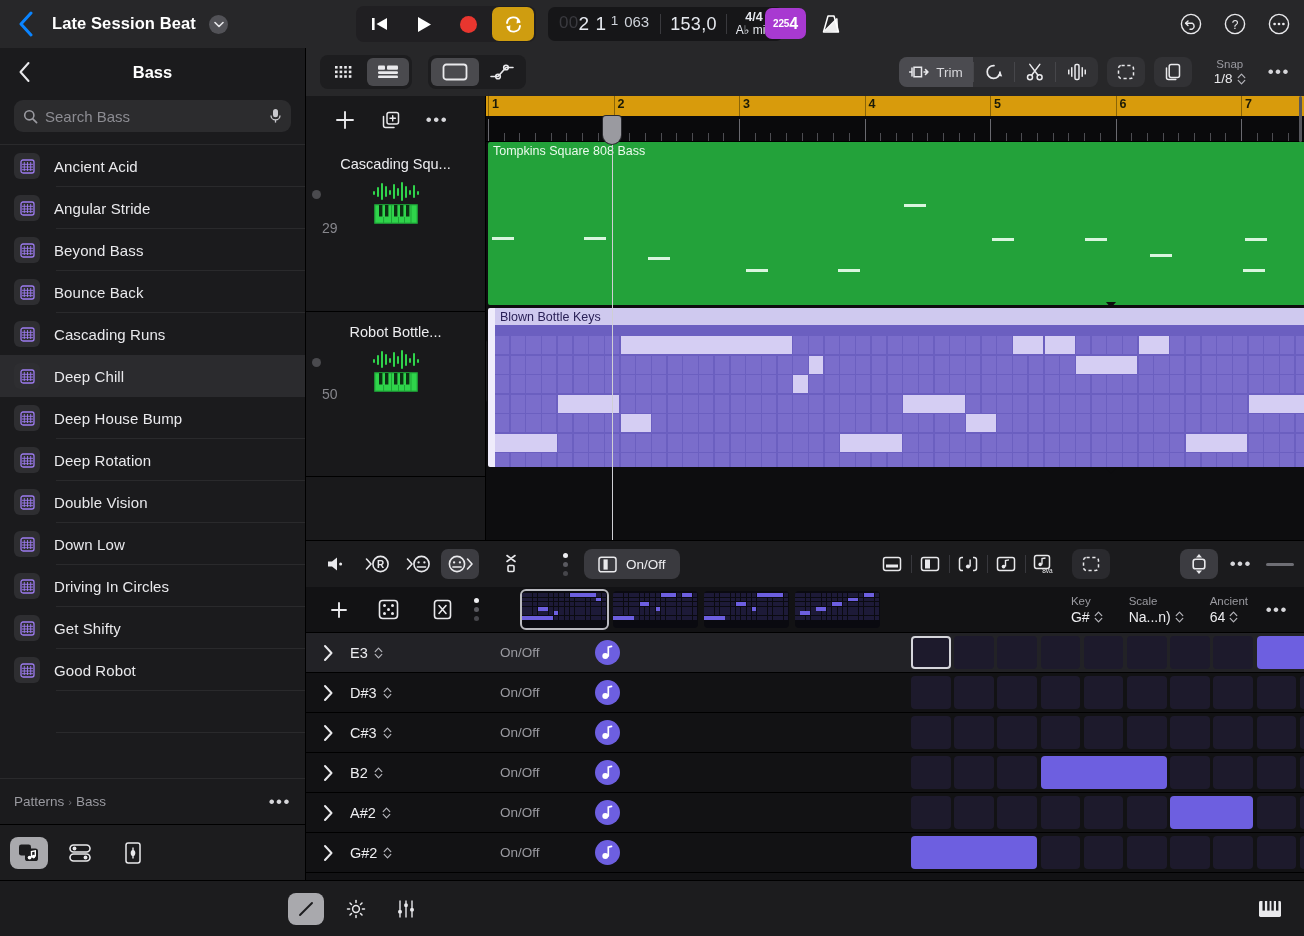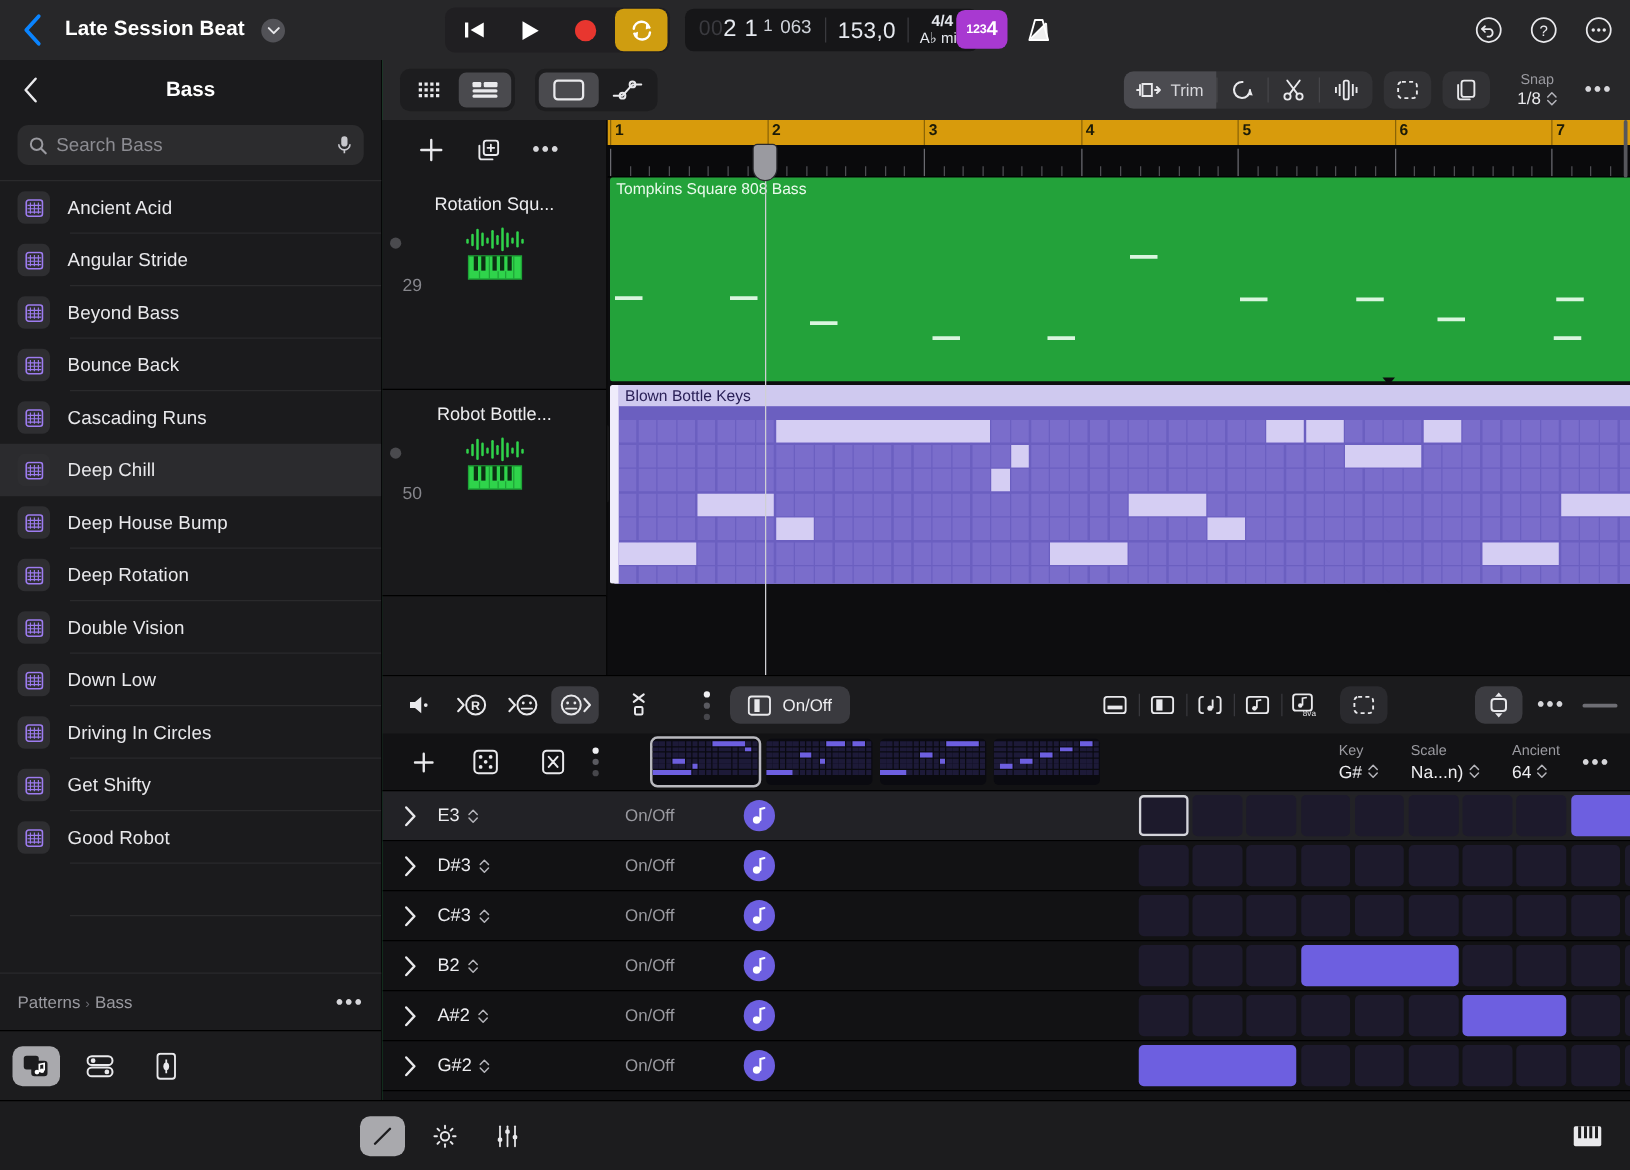--- a/index.html
+++ b/index.html
@@ -286,21 +286,21 @@
       <div class="lcd-sep"></div>
       <div class="lcd-tempo">153,0</div>
       <div class="lcd-sep"></div>
       <div class="lcd-sig">
         <b>4/4</b>
         <i>A♭ min</i>
       </div>
     </div>
 
     <div class="count-btn">
-      <span class="sup">123</span>
+      <span class="sup">225</span>
         <span class="big">4</span>
     </div>
     <div class="metro">
       <svg width="22" height="22" viewBox="0 0 22 22">
         <path d="M8 3 L14 3 L18.5 19 L3.5 19 Z" stroke="#fff" stroke-width="1.5" fill="none" stroke-linejoin="round"></path>
         <path d="M4.5 18 L17 5.5" stroke="#fff" stroke-width="1.5" fill="none"></path>
         <path d="M4.2 18.6 L17.6 5.2 L18.4 19 Z" fill="#fff" opacity="0.92"></path>
       </svg>
     </div>
 
@@ -720,21 +720,21 @@
                 <path d="M14 18.5 L5.5 18.5 A2 2 0 0 1 3.5 16.5 L3.5 7.5" stroke="#e9e9ec" stroke-width="1.5" fill="none" stroke-linecap="round"></path>
                 <path d="M12.7 6.6 L12.7 11.9 M10 9.25 L15.4 9.25" stroke="#e9e9ec" stroke-width="1.4" stroke-linecap="round"></path>
               </svg>
             </div>
             <div class="b dots3">•••</div>
           </div>
           <div id="track-head-list">
               <div class="trk" style="height: 168px;">
                 <div class="numin">29</div>
                 <div class="meta">
-                  <div class="tname">Rotation Squ...</div>
+                  <div class="tname">Cascading Squ...</div>
                   <div class="dotbtn"></div>
                   <div class="ticons">
                     <svg width="48" height="22" viewBox="0 0 48 22">
                       <g stroke="#2fd44b" stroke-width="2" stroke-linecap="round">
                         <path d="M2 12 L2 14"></path>
                         <path d="M6 8 L6 16"></path>
                         <path d="M10 4 L10 19"></path>
                         <path d="M14 7 L14 16"></path>
                         <path d="M18 11 L18 14"></path>
                         <path d="M22 5 L22 18"></path>

